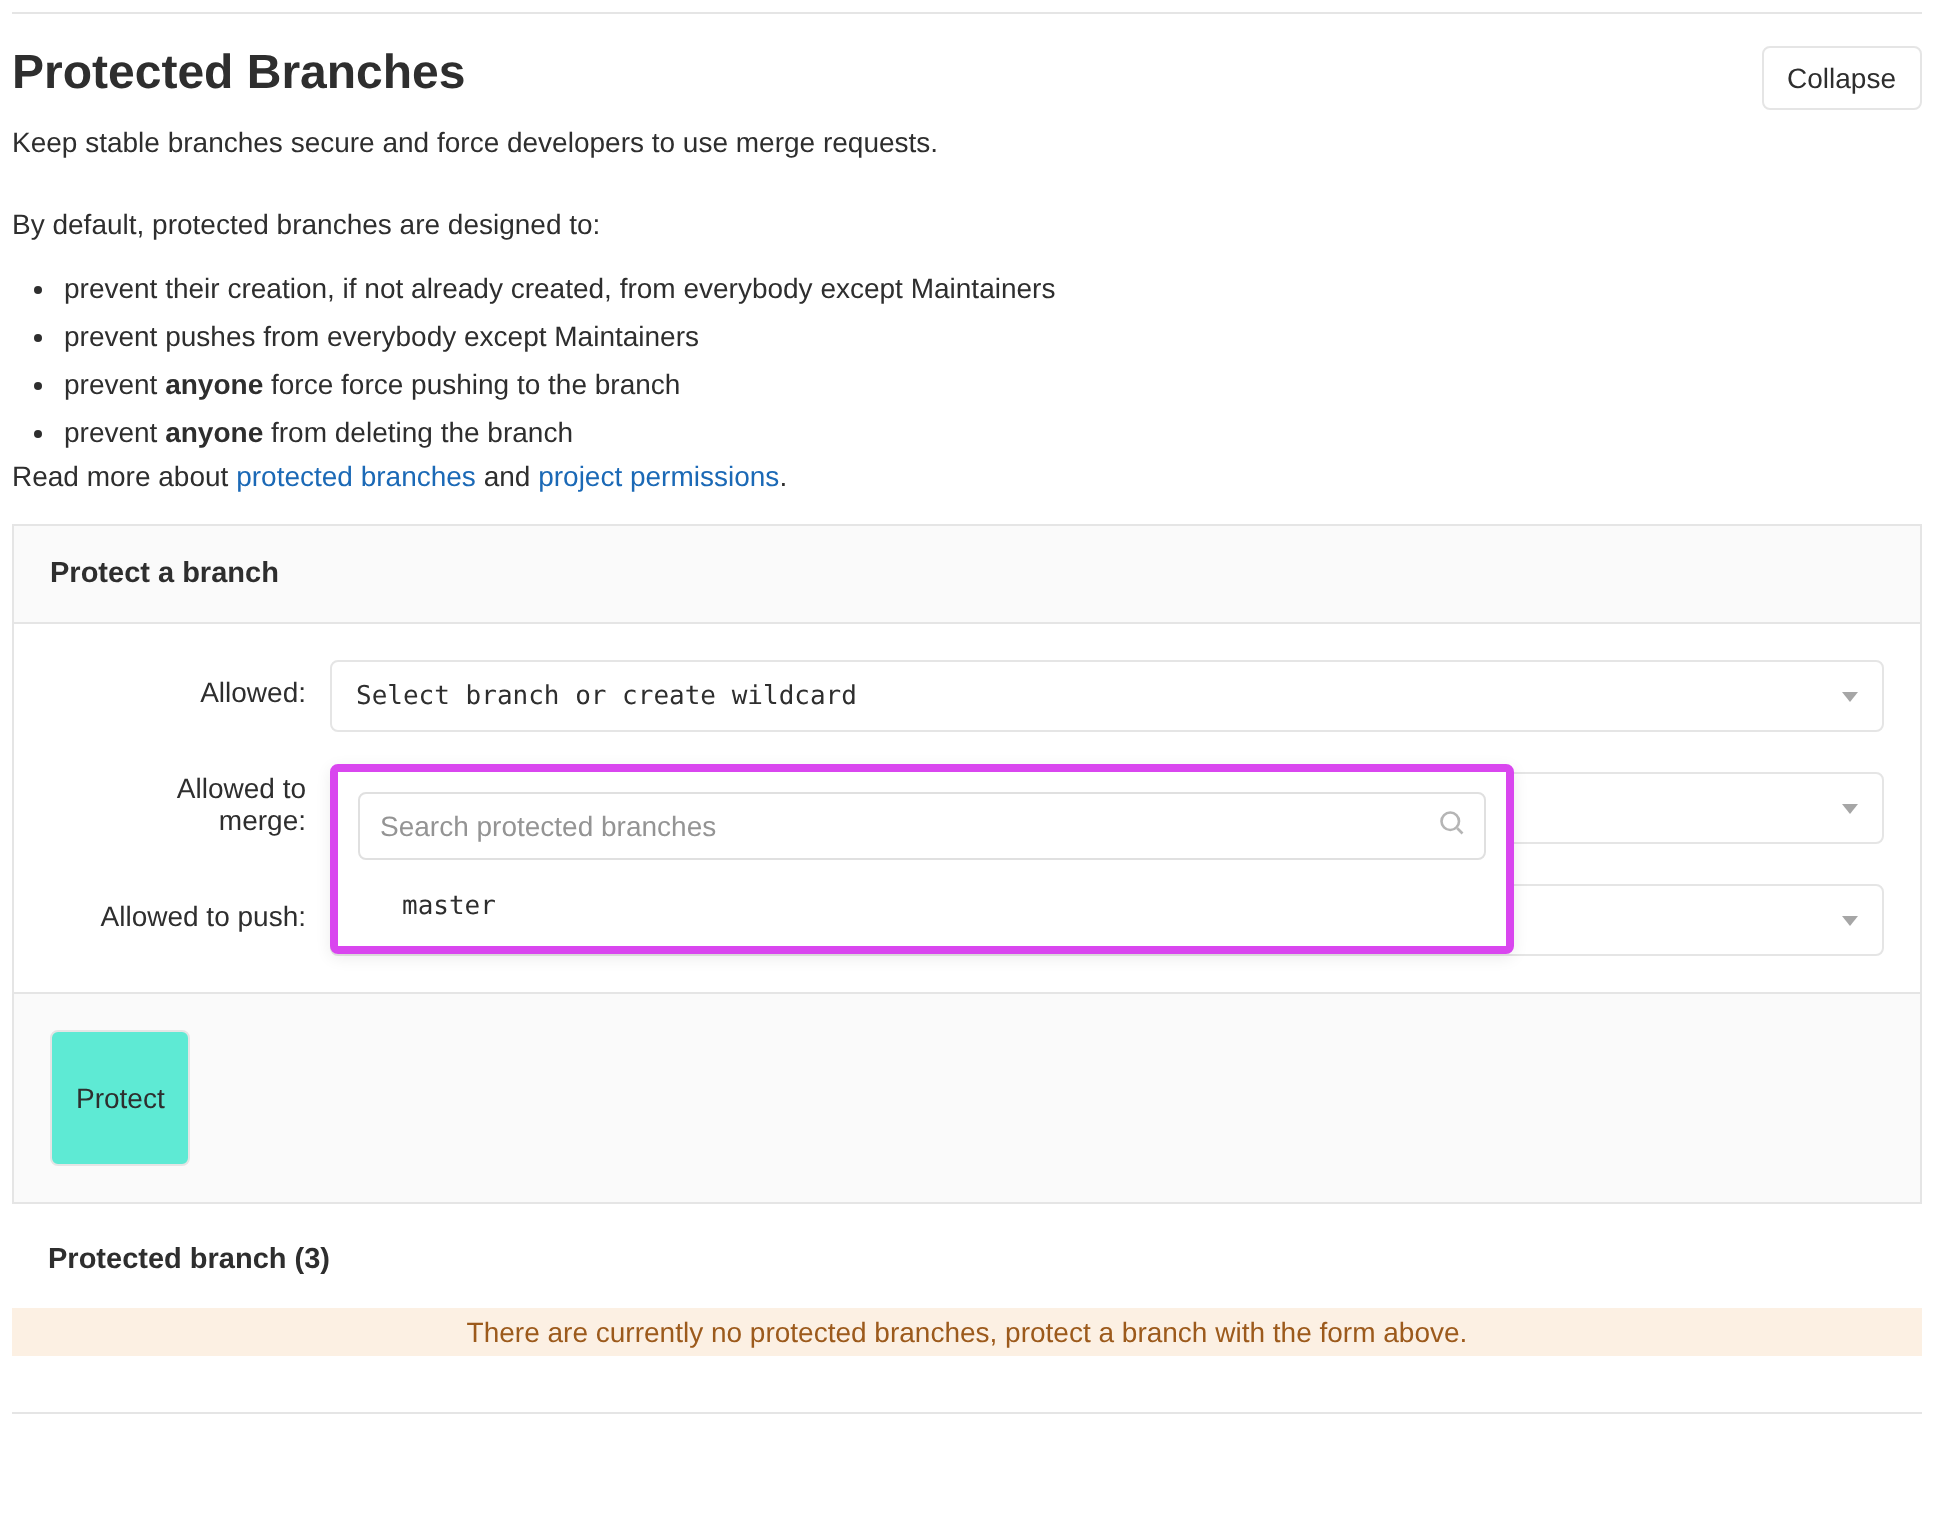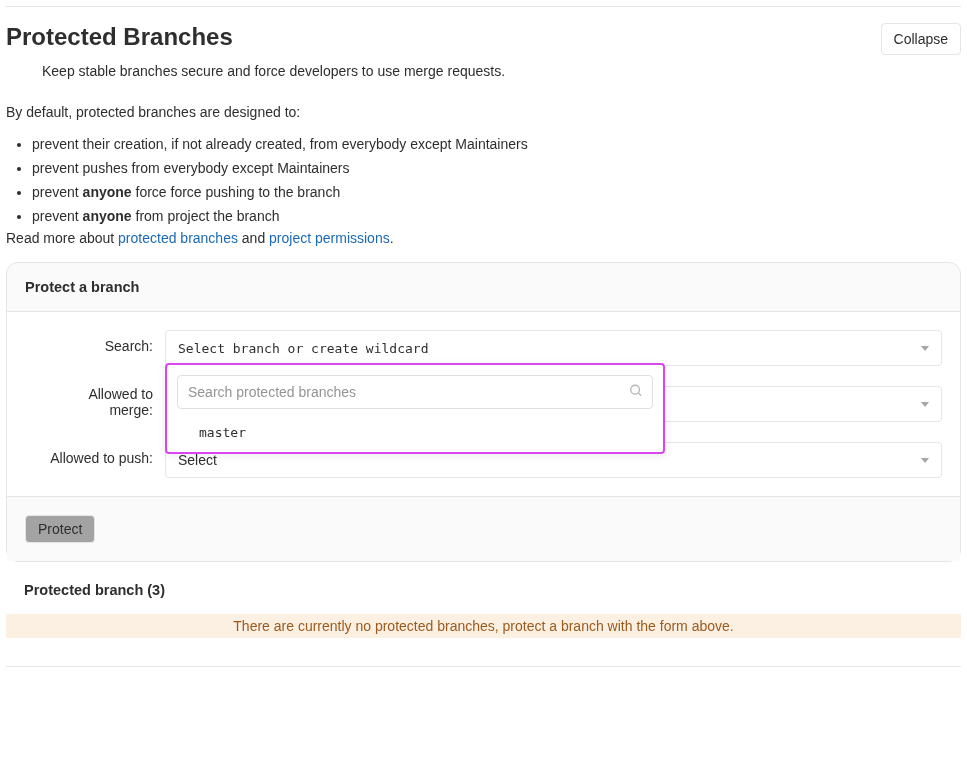--- a/index.html
+++ b/index.html
@@ -35,21 +35,20 @@
       border-radius: 4px;
       padding: 7px 12px;
       font-size: 14px;
       color: #2e2e2e;
       cursor: pointer;
     }
     .description {
       color: #2e2e2e;
       margin-bottom: 22px;
       line-height: 1.5;
-      margin-left: 36px;
     }
     .intro-text {
       margin-bottom: 14px;
     }
     ul.bullets {
       margin-left: 26px;
       margin-bottom: 0;
     }
     ul.bullets li {
       margin-bottom: 3px;
@@ -57,21 +56,21 @@
     }
     .read-more {
       margin-bottom: 16px;
     }
     a.link {
       color: #1b69b6;
       text-decoration: none;
     }
     .card {
       border: 1px solid #e5e5e5;
-      border-radius: 12px;
+      border-radius: 0;
       background: #fafafa;
     }
     .card-header {
       padding: 16px 18px;
       font-weight: 600;
       font-size: 14.5px;
       color: #2e2e2e;
       border-bottom: 1px solid #e5e5e5;
     }
     .card-body {
@@ -125,25 +124,25 @@
     }
     .chevron {
       width: 0;
       height: 0;
       border-left: 4px solid transparent;
       border-right: 4px solid transparent;
       border-top: 5px solid #a6a6a6;
     }
     .dropdown-panel {
       position: absolute;
-      top: 33px;
+      top: 52px;
       left: 0;
-      width: 500px;
-      background: #fff;
-      border: 2px solid #d946ef;
+      width: 592px;
+      background: #fff;
+      border: 4px solid #d946ef;
       border-radius: 4px;
       box-shadow: 0 2px 8px rgba(0,0,0,0.08);
       z-index: 10;
       padding: 10px;
     }
     .search-wrap {
       position: relative;
       margin-bottom: 10px;
     }
     .search-input {
@@ -171,24 +170,24 @@
       font-family: "SFMono-Regular", Menlo, Consolas, monospace;
       font-size: 13px;
       color: #2e2e2e;
       cursor: pointer;
     }
     .card-footer {
       padding: 18px;
       background: #fafafa;
     }
     .protect-btn {
-      background: #a3a3a3;
-      border: 1px solid #e5e5e5;
-      border-radius: 4px;
-      padding: 5px 12px;
+      background: #5eead4;
+      border: 1px solid #e5e5e5;
+      border-radius: 4px;
+      padding: 25px 12px;
       font-size: 14px;
       color: #2e2e2e;
       cursor: pointer;
     }
     .protected-list-header {
       padding: 20px 18px 16px;
       font-weight: 600;
       font-size: 14.5px;
     }
     .empty-state {
@@ -214,31 +213,31 @@
 </div>
 
 <p class="description">Keep stable branches secure and force developers to use merge requests.</p>
 
 <p class="intro-text">By default, protected branches are designed to:</p>
 
 <ul class="bullets">
   <li>prevent their creation, if not already created, from everybody except Maintainers</li>
   <li>prevent pushes from everybody except Maintainers</li>
   <li><span>prevent </span><strong>anyone</strong><span> force force pushing to the branch</span></li>
-  <li><span>prevent </span><strong>anyone</strong><span> from project the branch</span></li>
+  <li><span>prevent </span><strong>anyone</strong><span> from deleting the branch</span></li>
 </ul>
 
 <p class="read-more"><span>Read more about </span><a href="#" class="link">protected branches</a><span> and </span><a href="#" class="link">project permissions</a><span>.</span></p>
 
 <div class="card">
   <div class="card-header">Protect a branch</div>
   <div class="card-body">
 
     <div class="form-row">
-      <div class="form-label">Search:</div>
+      <div class="form-label">Allowed:</div>
       <div class="form-control-wrap">
         <div class="select-control">
           <span class="select-text">Select branch or create wildcard</span>
           <span class="chevron"></span>
         </div>
         <div class="dropdown-panel">
           <div class="search-wrap">
             <input type="text" class="search-input" placeholder="Search protected branches" style="">
             <span class="search-icon">
               <svg width="14" height="14" viewBox="0 0 16 16" fill="none" stroke="currentColor" stroke-width="1.5">

